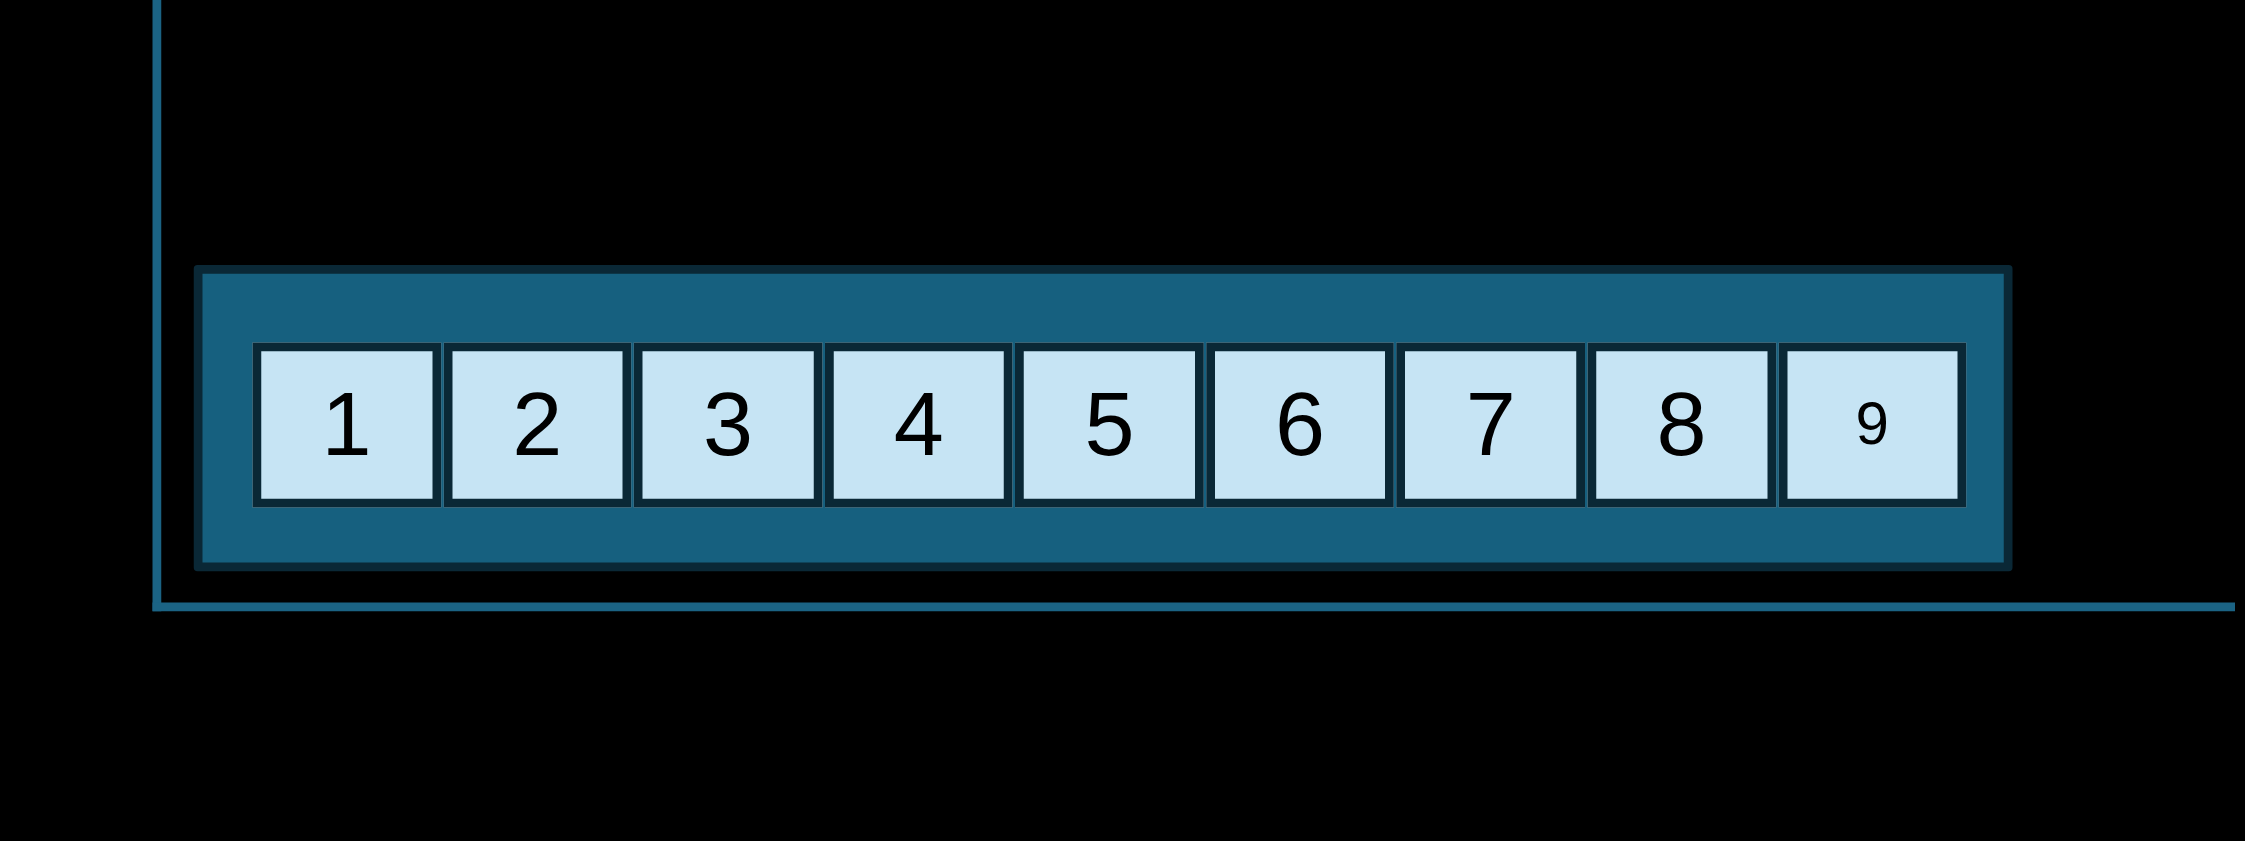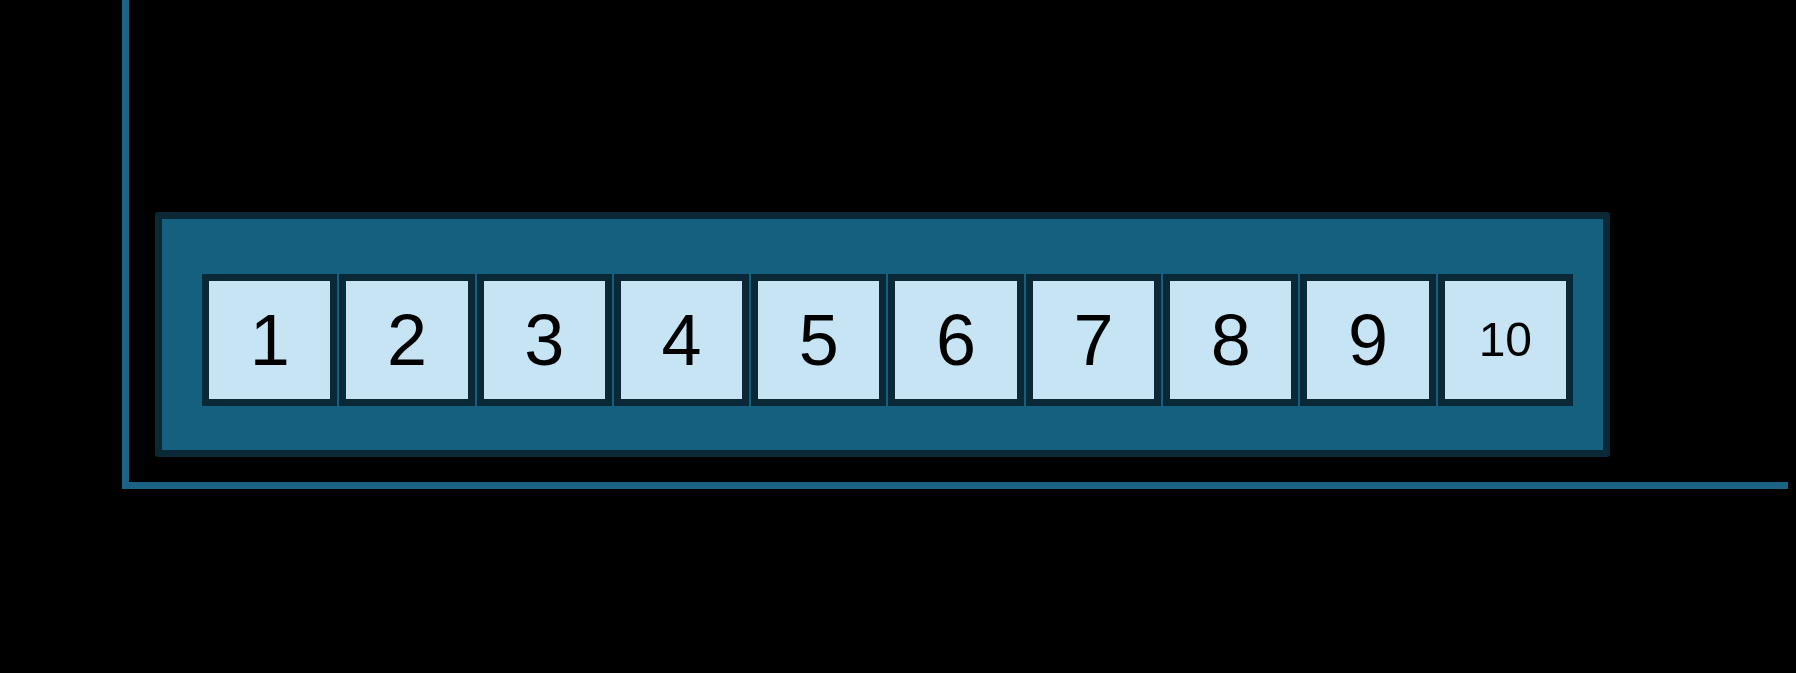--- a/index.html
+++ b/index.html
@@ -77,16 +77,15 @@
     <div class="cells">
         <div class="cell">1</div>
         <div class="cell">2</div>
         <div class="cell">3</div>
         <div class="cell">4</div>
         <div class="cell">5</div>
         <div class="cell">6</div>
         <div class="cell">7</div>
         <div class="cell">8</div>
         <div class="cell">9</div>
-        <div class="cell">10</div>
       </div>
   </div>
 </div>
 
 </body></html>

